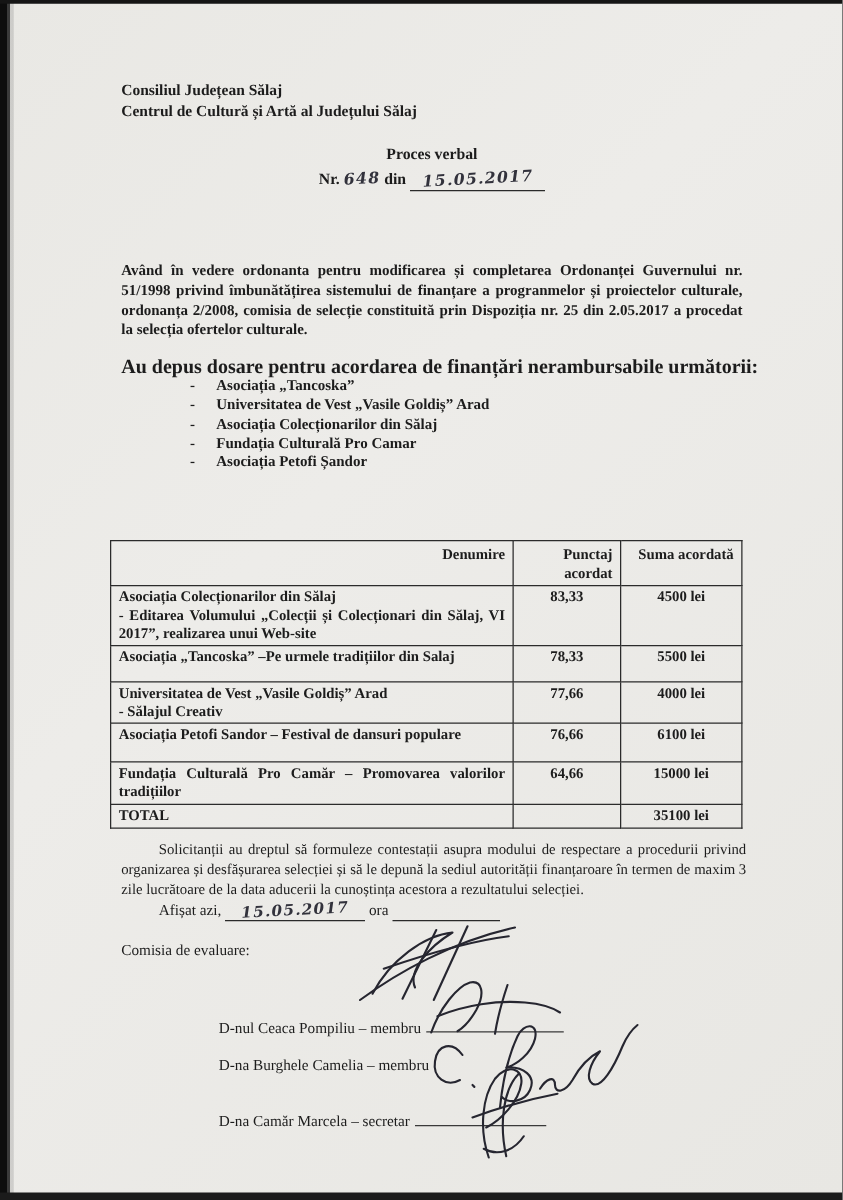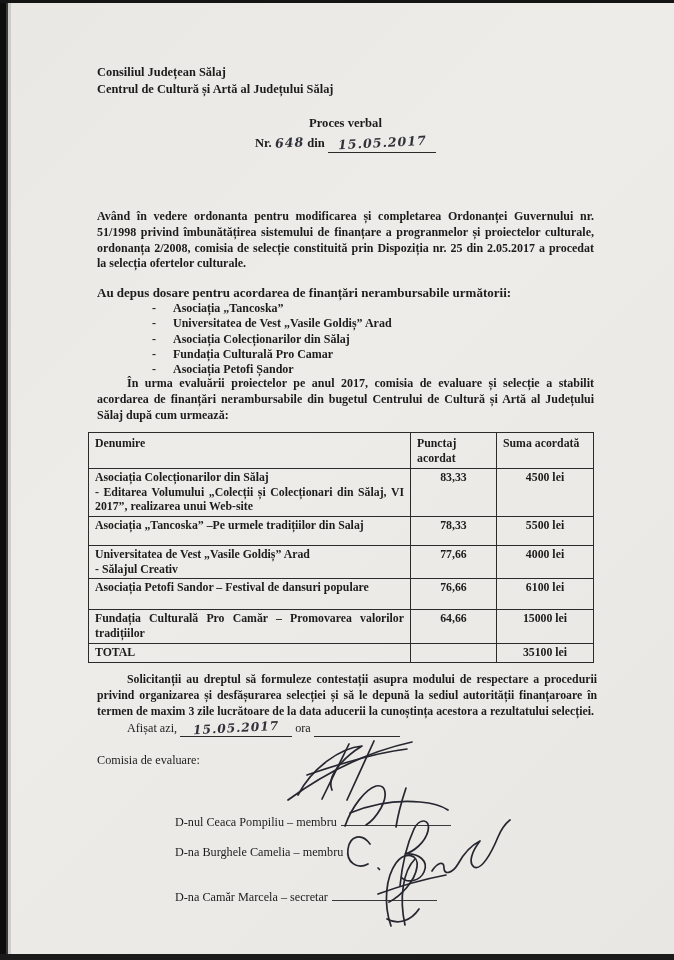--- a/index.html
+++ b/index.html
@@ -15,39 +15,39 @@
 
   .abs{position:absolute;}
   .org{left:97px;top:64px;font-size:12.4px;font-weight:bold;line-height:16.5px;}
   .titleblock{left:97px;top:115px;width:497px;text-align:center;font-weight:bold;font-size:12.6px;line-height:17px;}
   .nrline{margin-top:2px;}
   .hw{font-family:"DejaVu Serif", serif;font-style:italic;color:#32323c;
       display:inline-block;transform:rotate(-3deg);letter-spacing:1px;font-weight:bold;}
   .u{display:inline-block;border-bottom:1.3px solid #2a2a2a;text-align:center;}
   .subtitle{left:97px;top:163px;width:497px;text-align:center;font-weight:bold;font-size:11.6px;line-height:16.5px;white-space:nowrap;}
   .p1{left:97px;top:209px;width:497px;text-align:justify;font-weight:bold;font-size:12px;line-height:15.8px;}
-  .listintro{left:97px;top:285px;font-weight:bold;font-size:13px;}
+  .listintro{left:97px;top:285px;font-weight:bold;font-size:16px;}
   .applist{left:97px;top:301px;width:497px;font-weight:bold;font-size:12px;}
   .app-item{display:flex;padding-left:55px;line-height:15.3px;}
   .app-item .dash{width:21px;flex:0 0 21px;}
   .p2{left:97px;top:376px;width:497px;text-align:justify;text-indent:30px;font-weight:bold;font-size:12px;line-height:15.8px;}
 
   .tablewrap{left:88px;top:432px;width:505px;}
   table{border-collapse:collapse;width:505px;table-layout:fixed;}
   td,th{border:1.5px solid #2b2b2b;padding:1px 6px 2px 6px;vertical-align:top;
         font-size:11.8px;font-weight:bold;line-height:14.6px;}
-  th{text-align:left;vertical-align:top;padding-top:3px;}
+  th{text-align:right;vertical-align:top;padding-top:3px;}
   col.c1{width:322px;}col.c2{width:86px;}col.c3{width:97px;}
   td.num{text-align:center;}
   tr.h-r{height:36px;}tr.r1{height:48px;}tr.r2{height:29px;}tr.r3{height:29px;}
   tr.r4{height:31px;}tr.r5{height:34px;}tr.rt{height:17px;}
   .cellname{display:block;text-align:justify;}
   .celldetail{display:block;text-align:justify;}
 
-  .closing{left:97px;top:671px;width:500px;text-align:justify;text-indent:30px;font-size:11.8px;line-height:16px;font-weight:bold;}
+  .closing{left:97px;top:671px;width:500px;text-align:justify;text-indent:30px;font-size:11.8px;line-height:16px;}
   .posted{left:127px;top:721px;font-size:12.2px;}
   .posted .lbl{font-weight:normal;}
   .committee-heading{left:97px;top:753px;font-size:12.2px;}
   .member{position:absolute;left:175px;font-size:12.2px;white-space:nowrap;}
   .sigline{display:inline-block;border-bottom:1.1px solid #3a3a3a;height:13px;vertical-align:baseline;margin-left:4px;}
   .sig-svg{position:absolute;left:0;top:0;pointer-events:none;}
   .sig-svg path{fill:none;stroke:#262630;stroke-width:1.7;stroke-linecap:round;stroke-linejoin:round;}
 </style>
 </head>
 <body>
@@ -93,21 +93,20 @@
     <div class="app-item">
         <span class="dash">-</span>
         <span>Fundația Culturală Pro Camar</span>
       </div>
     <div class="app-item">
         <span class="dash">-</span>
         <span>Asociația Petofi Șandor</span>
       </div>
   </div>
 
-  <div class="abs p2">În urma evaluării proiectelor pe anul 2017, comisia de evaluare și selecție a stabilit acordarea de finanțări nerambursabile din bugetul Centrului de Cultură și Artă al Județului Sălaj după cum urmează:</div>
 
   <div class="abs tablewrap">
     <table>
       <colgroup>
           <col class="c1">
           <col class="c2">
           <col class="c3">
         </colgroup>
       <tbody>
           <tr class="h-r">

